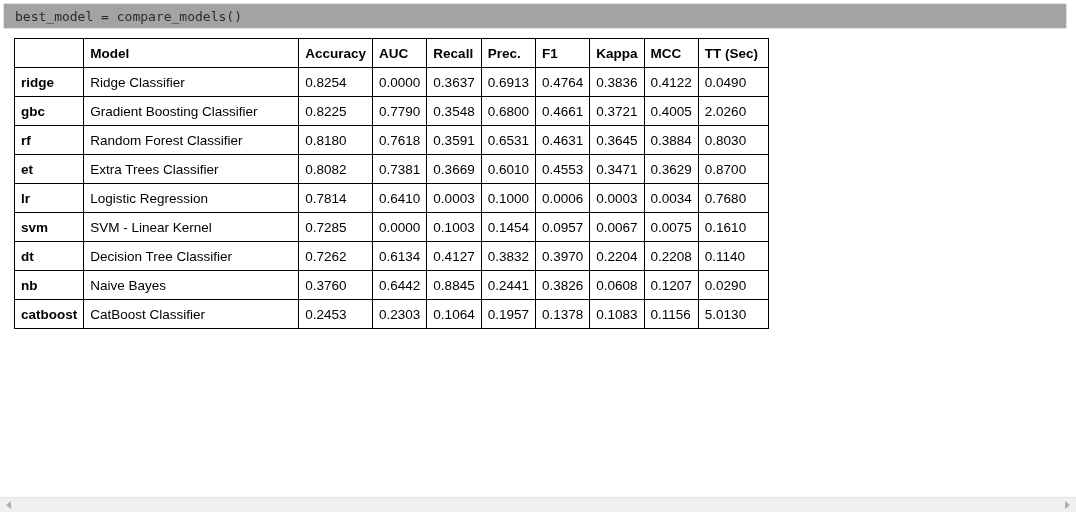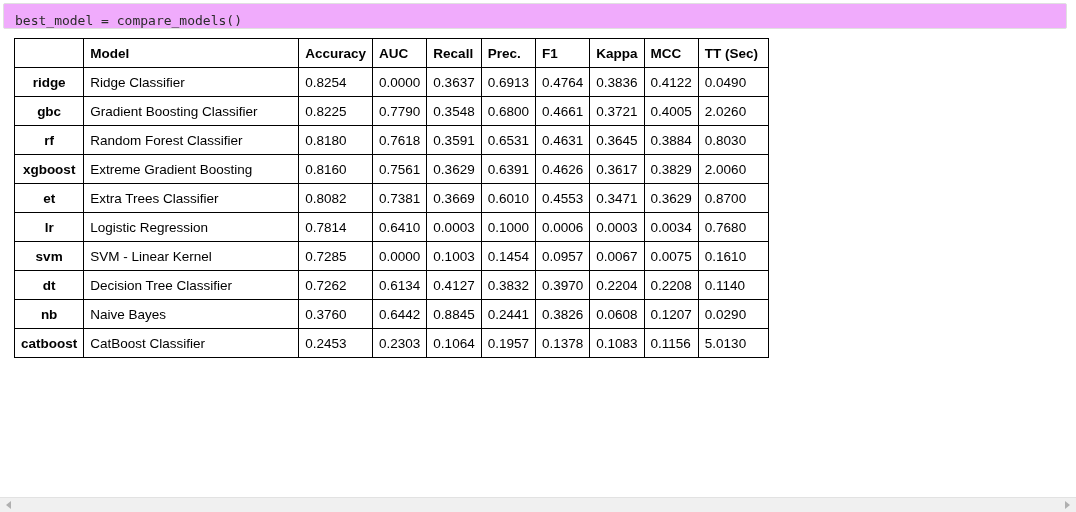--- a/index.html
+++ b/index.html
@@ -15,26 +15,26 @@
     position: relative;
   }
 
   
   .code-cell {
     position: absolute;
     left: 3px;
     top: 3px;
     width: 1064px;
     height: 26px;
-    background: #f0abfc;
+    background: #a3a3a3;
     border: 1px solid #e0e0e0;
     border-radius: 2px;
     box-sizing: border-box;
     display: flex;
-    align-items: flex-end;
+    align-items: center;
   }
   .code-text {
     font-family: "DejaVu Sans Mono", "Liberation Mono", monospace;
     font-size: 13px;
     color: #2b2b2b;
     padding-left: 11px;
     white-space: pre;
     letter-spacing: 0px;
   }
 
@@ -71,21 +71,20 @@
   }
   
   table.results th.idx-head {
     width: 67px;
     min-width: 67px;
   }
   table.results td.idx-cell {
     font-weight: bold;
     width: 67px;
     min-width: 67px;
-    text-align: center;
   }
   
   table.results th.model-head,
   table.results td.model-cell {
     width: 215px;
     min-width: 215px;
   }
   
   table.results th.m-acc,
   table.results td.m-acc { width: 69px; min-width: 69px; }
@@ -185,32 +184,20 @@
           <td class="m-acc">0.8180</td>
           <td class="m-num">0.7618</td>
           <td class="m-num">0.3591</td>
           <td class="m-num">0.6531</td>
           <td class="m-num">0.4631</td>
           <td class="m-num">0.3645</td>
           <td class="m-num">0.3884</td>
           <td class="m-tt">0.8030</td>
         </tr>
         <tr>
-          <td class="idx-cell">xgboost</td>
-          <td class="model-cell">Extreme Gradient Boosting</td>
-          <td class="m-acc">0.8160</td>
-          <td class="m-num">0.7561</td>
-          <td class="m-num">0.3629</td>
-          <td class="m-num">0.6391</td>
-          <td class="m-num">0.4626</td>
-          <td class="m-num">0.3617</td>
-          <td class="m-num">0.3829</td>
-          <td class="m-tt">2.0060</td>
-        </tr>
-        <tr>
           <td class="idx-cell">et</td>
           <td class="model-cell">Extra Trees Classifier</td>
           <td class="m-acc">0.8082</td>
           <td class="m-num">0.7381</td>
           <td class="m-num">0.3669</td>
           <td class="m-num">0.6010</td>
           <td class="m-num">0.4553</td>
           <td class="m-num">0.3471</td>
           <td class="m-num">0.3629</td>
           <td class="m-tt">0.8700</td>

